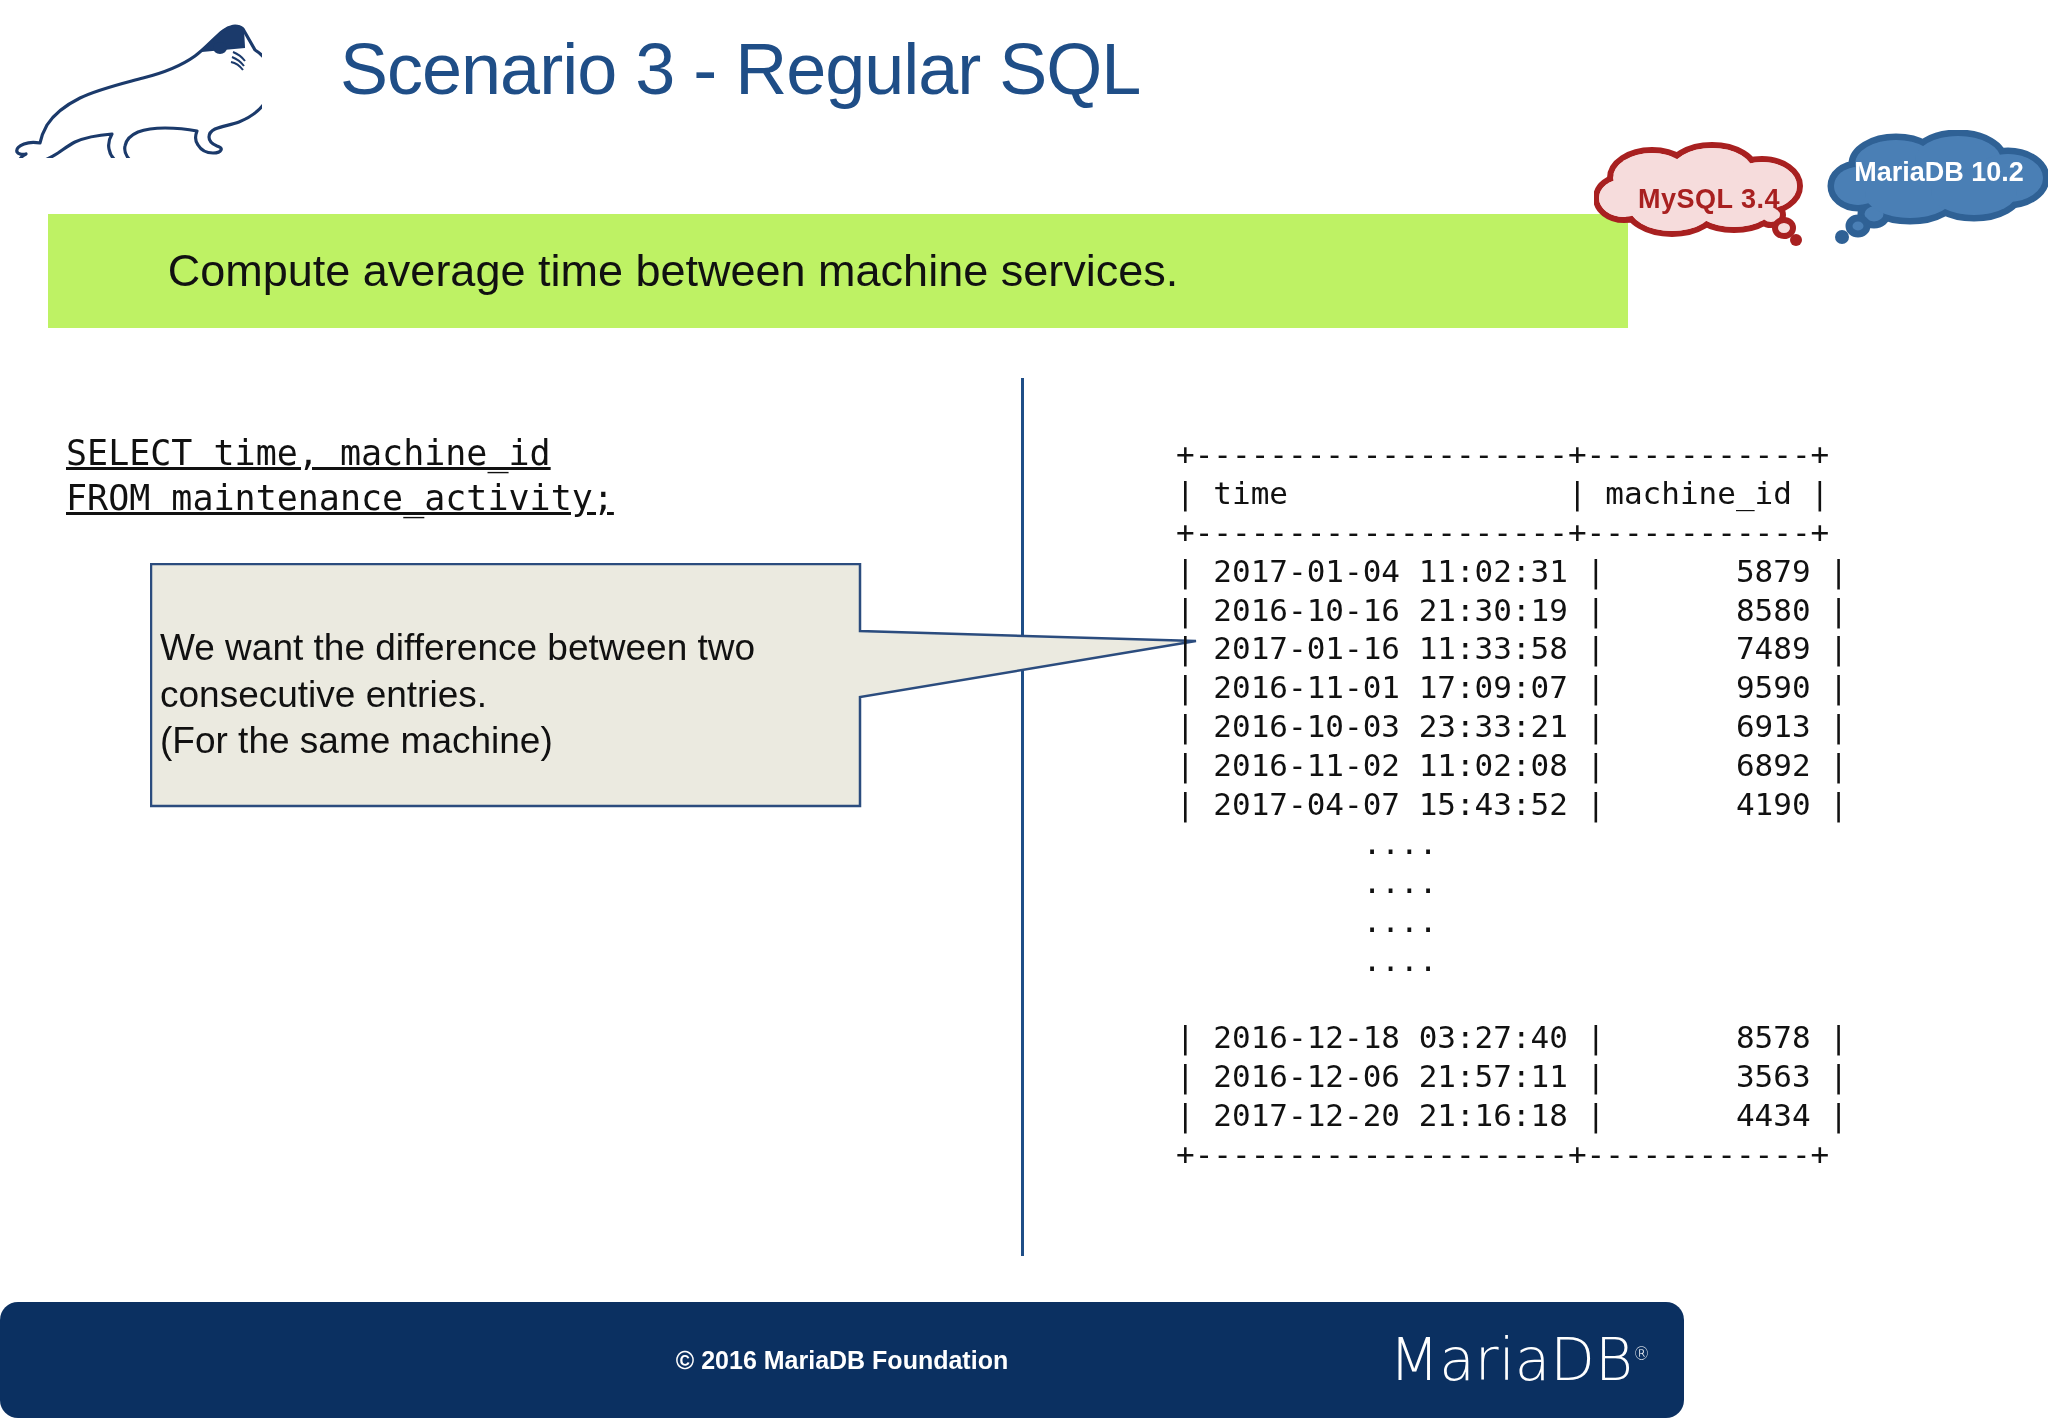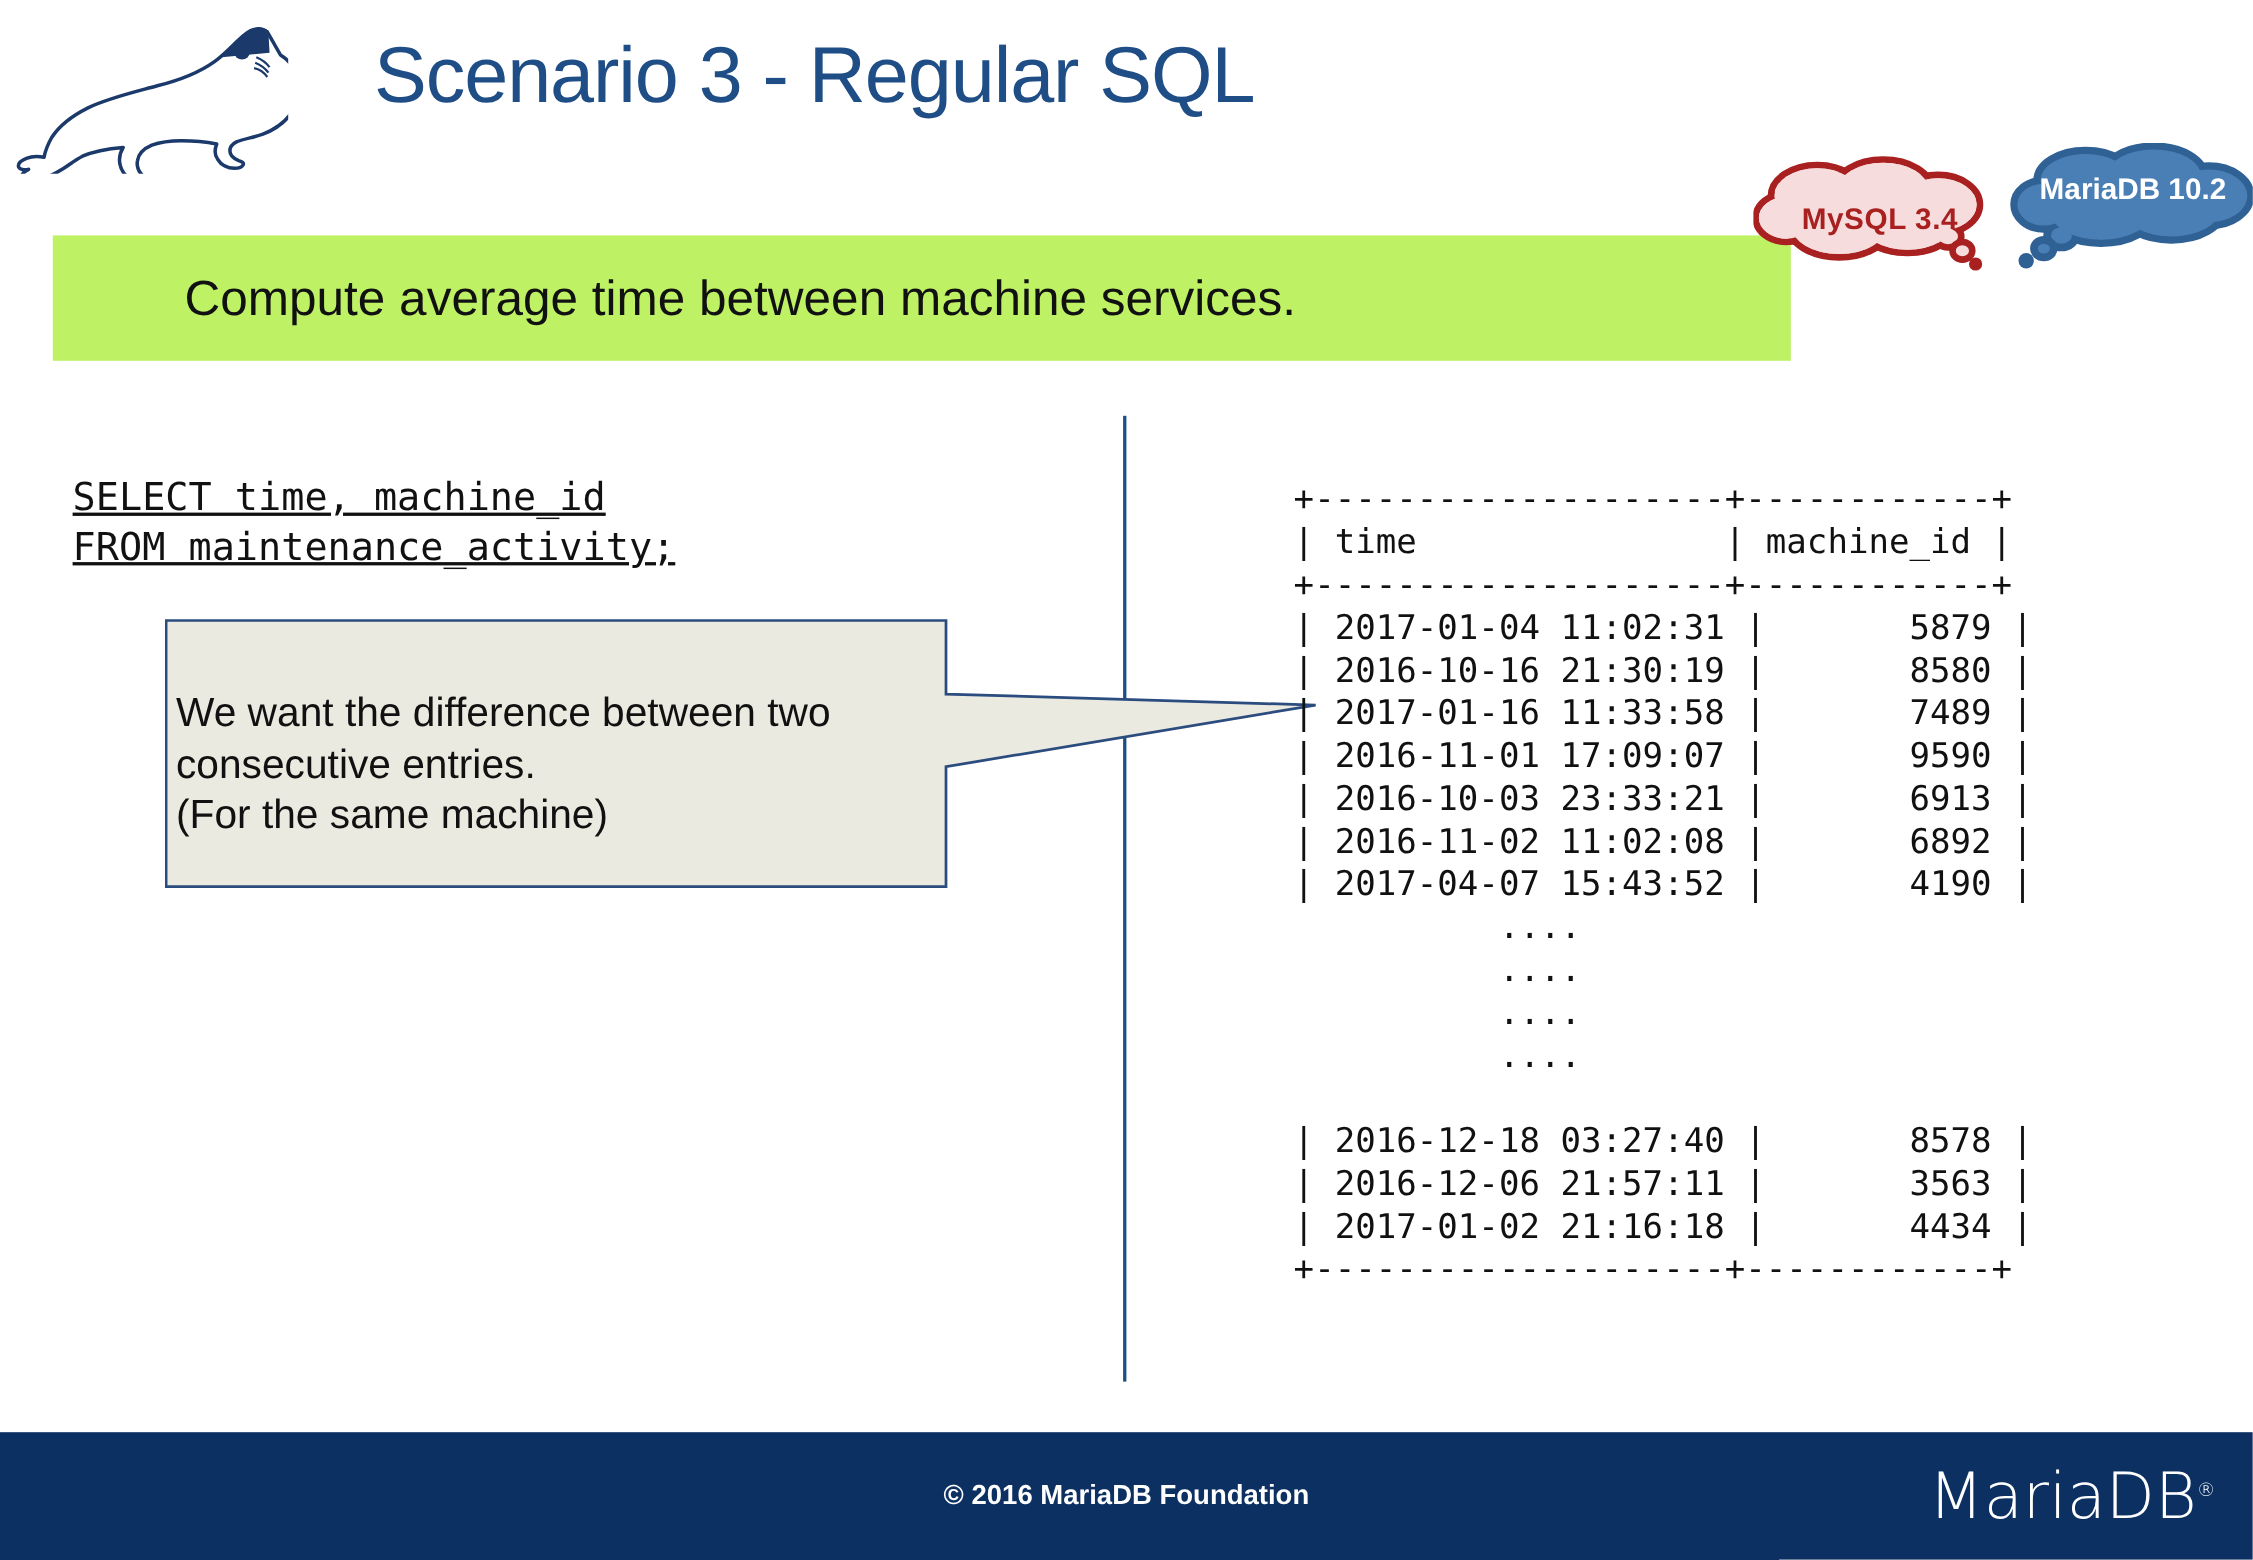--- a/index.html
+++ b/index.html
@@ -133,22 +133,23 @@
     line-height: 1.255;
     color: #111111;
     white-space: pre;
   }
   #result-table .blank-row { color: transparent; }
 
   
   #footer-bar {
     position: absolute;
     left: 0; bottom: 0;
-    width: 2048px; height: 116px;
+    width: 1684px; height: 116px;
     background: #0B3061;
+    border-radius: 18px;
   }
   #footer-copyright {
     position: absolute;
     left: 0; right: 0; top: 50%;
     transform: translateY(-50%);
     text-align: center;
     color: #FFFFFF;
     font-size: 25px;
     font-weight: bold;
   }
@@ -279,19 +280,19 @@
 <span>| 2016-10-03 23:33:21 |       6913 |</span>
 <span>| 2016-11-02 11:02:08 |       6892 |</span>
 <span>| 2017-04-07 15:43:52 |       4190 |</span>
 <span>          ....</span>
 <span>          ....</span>
 <span>          ....</span>
 <span>          ....</span>
 <span class="blank-row">.</span>
 <span>| 2016-12-18 03:27:40 |       8578 |</span>
 <span>| 2016-12-06 21:57:11 |       3563 |</span>
-<span>| 2017-01-02 21:16:18 |       4434 |</span>
+<span>| 2017-12-20 21:16:18 |       4434 |</span>
 <span>+--------------------+------------+</span></pre>
 
 <div id="footer-bar">
   <div id="footer-copyright">© 2016 MariaDB Foundation</div>
   <div id="footer-logo"><span>MariaDB</span><span class="reg">®</span></div>
 </div>
 
 </body></html>

